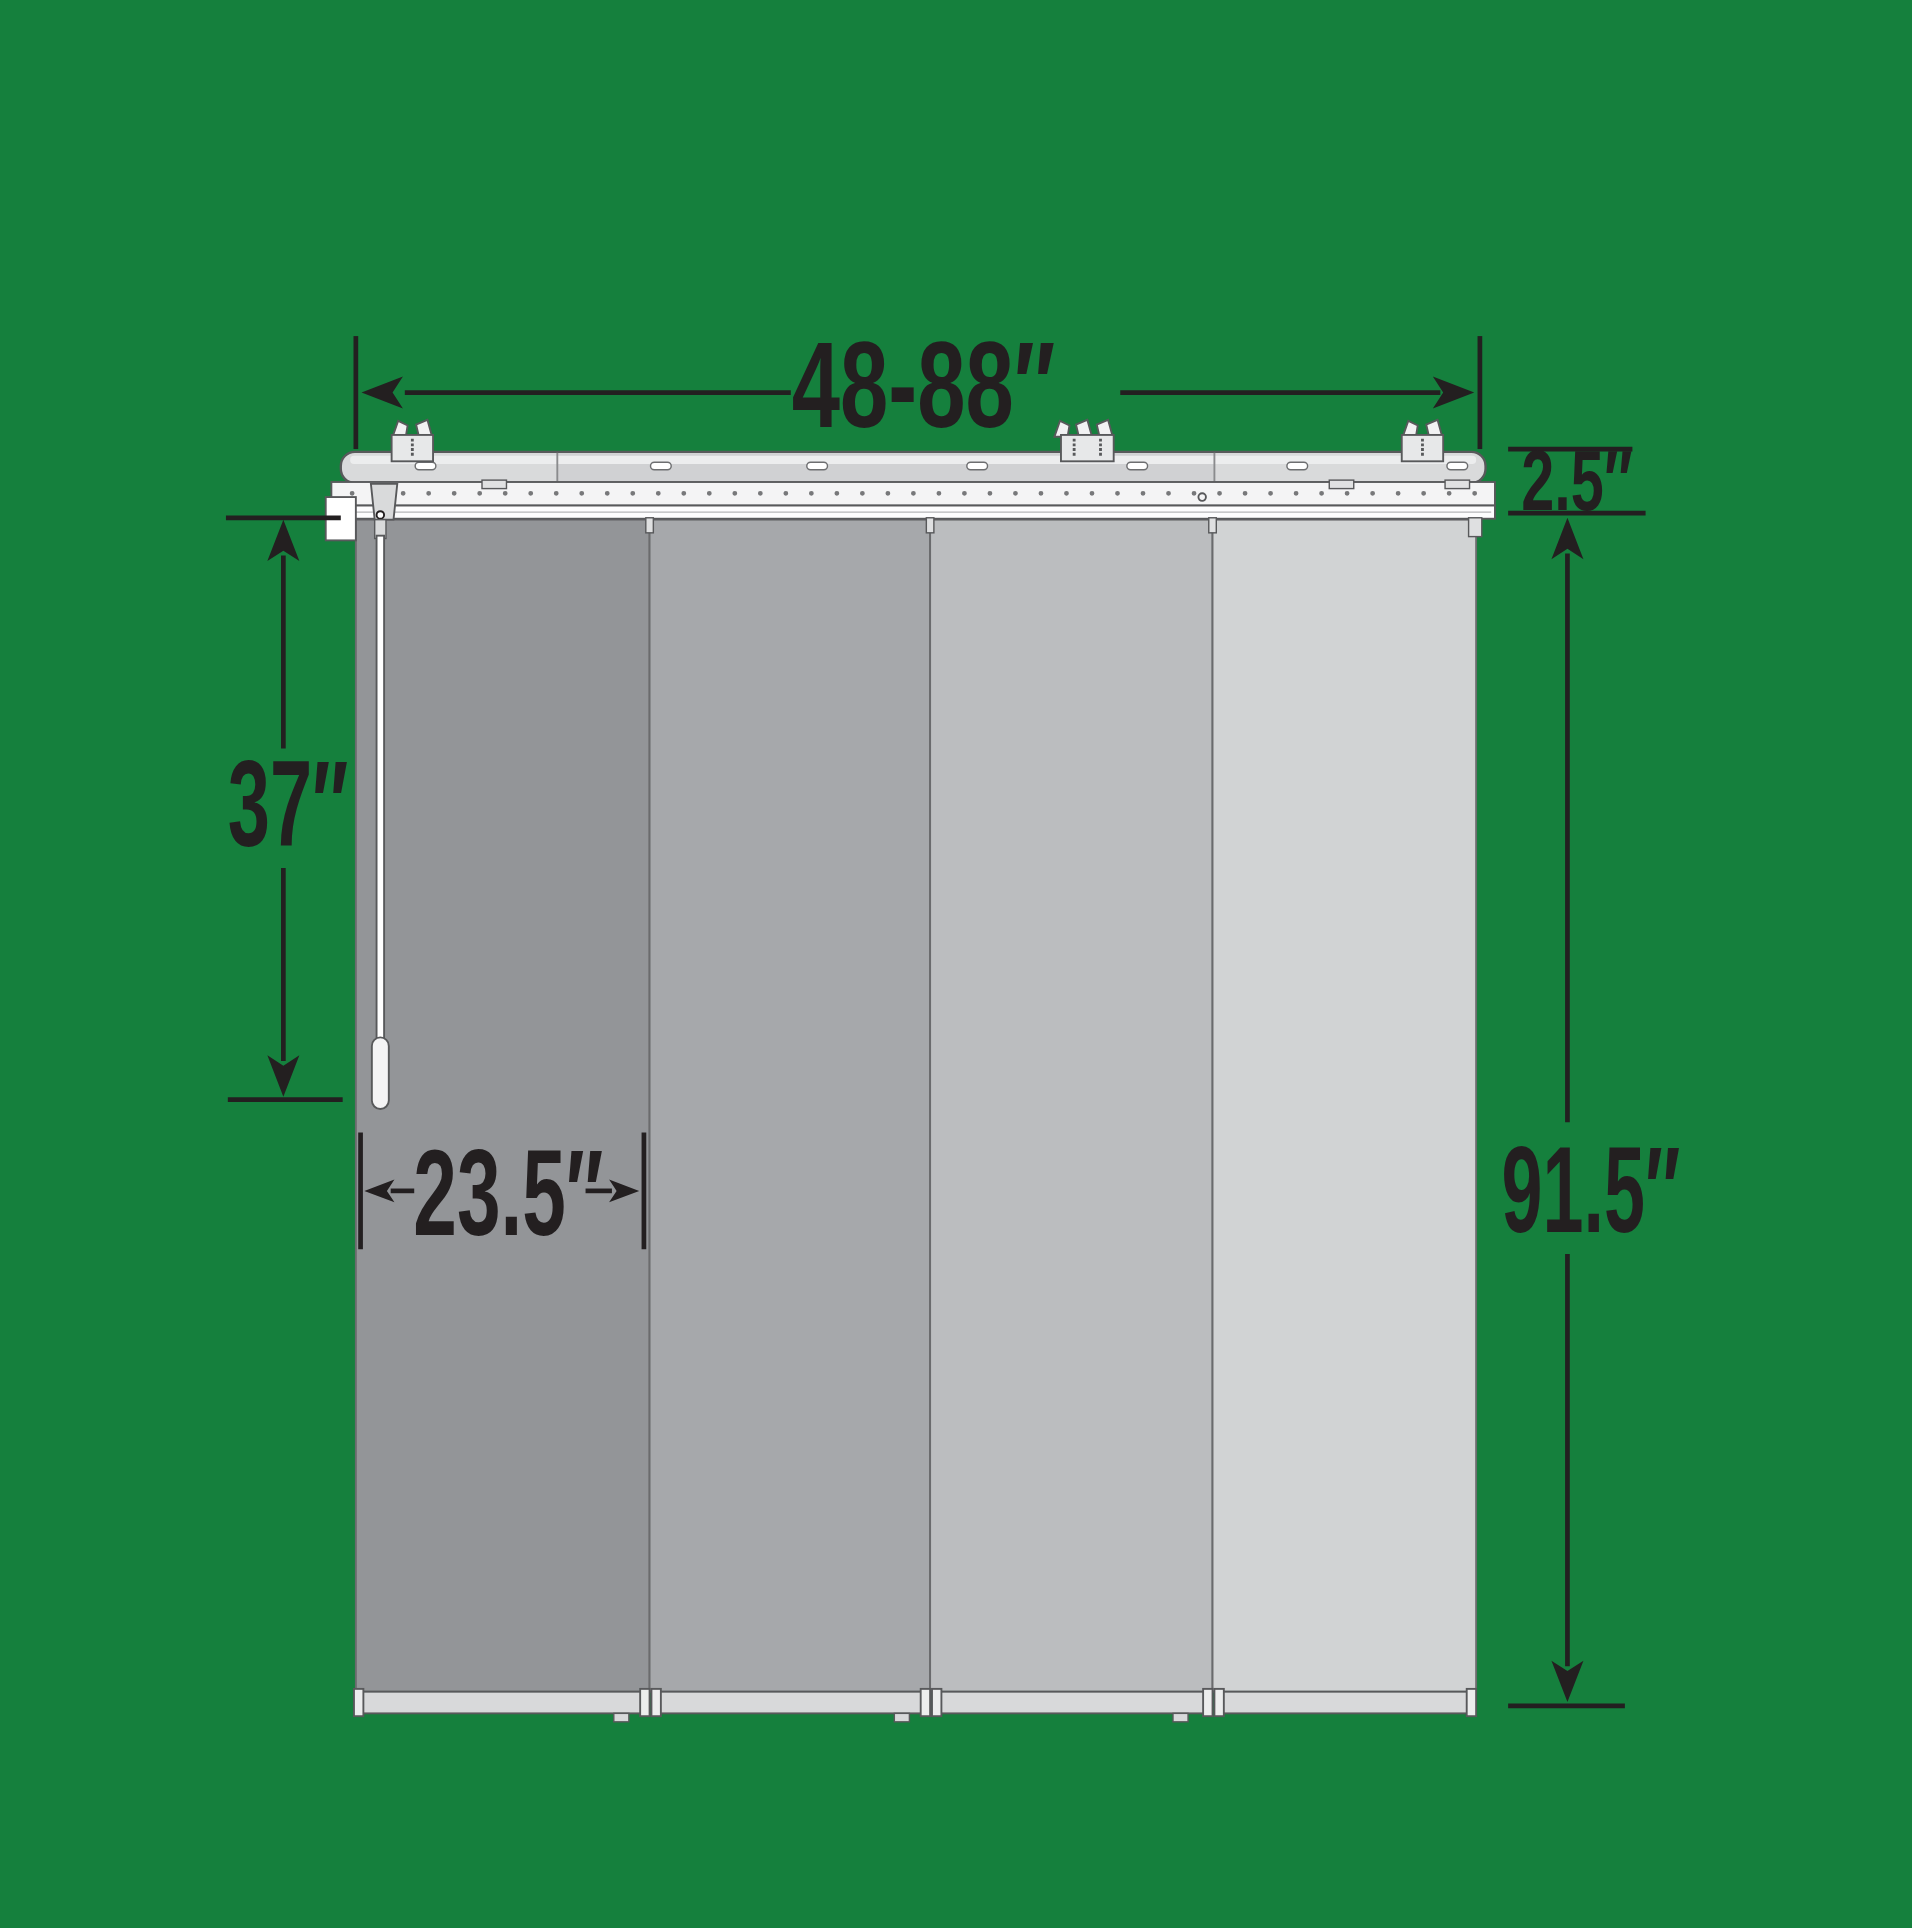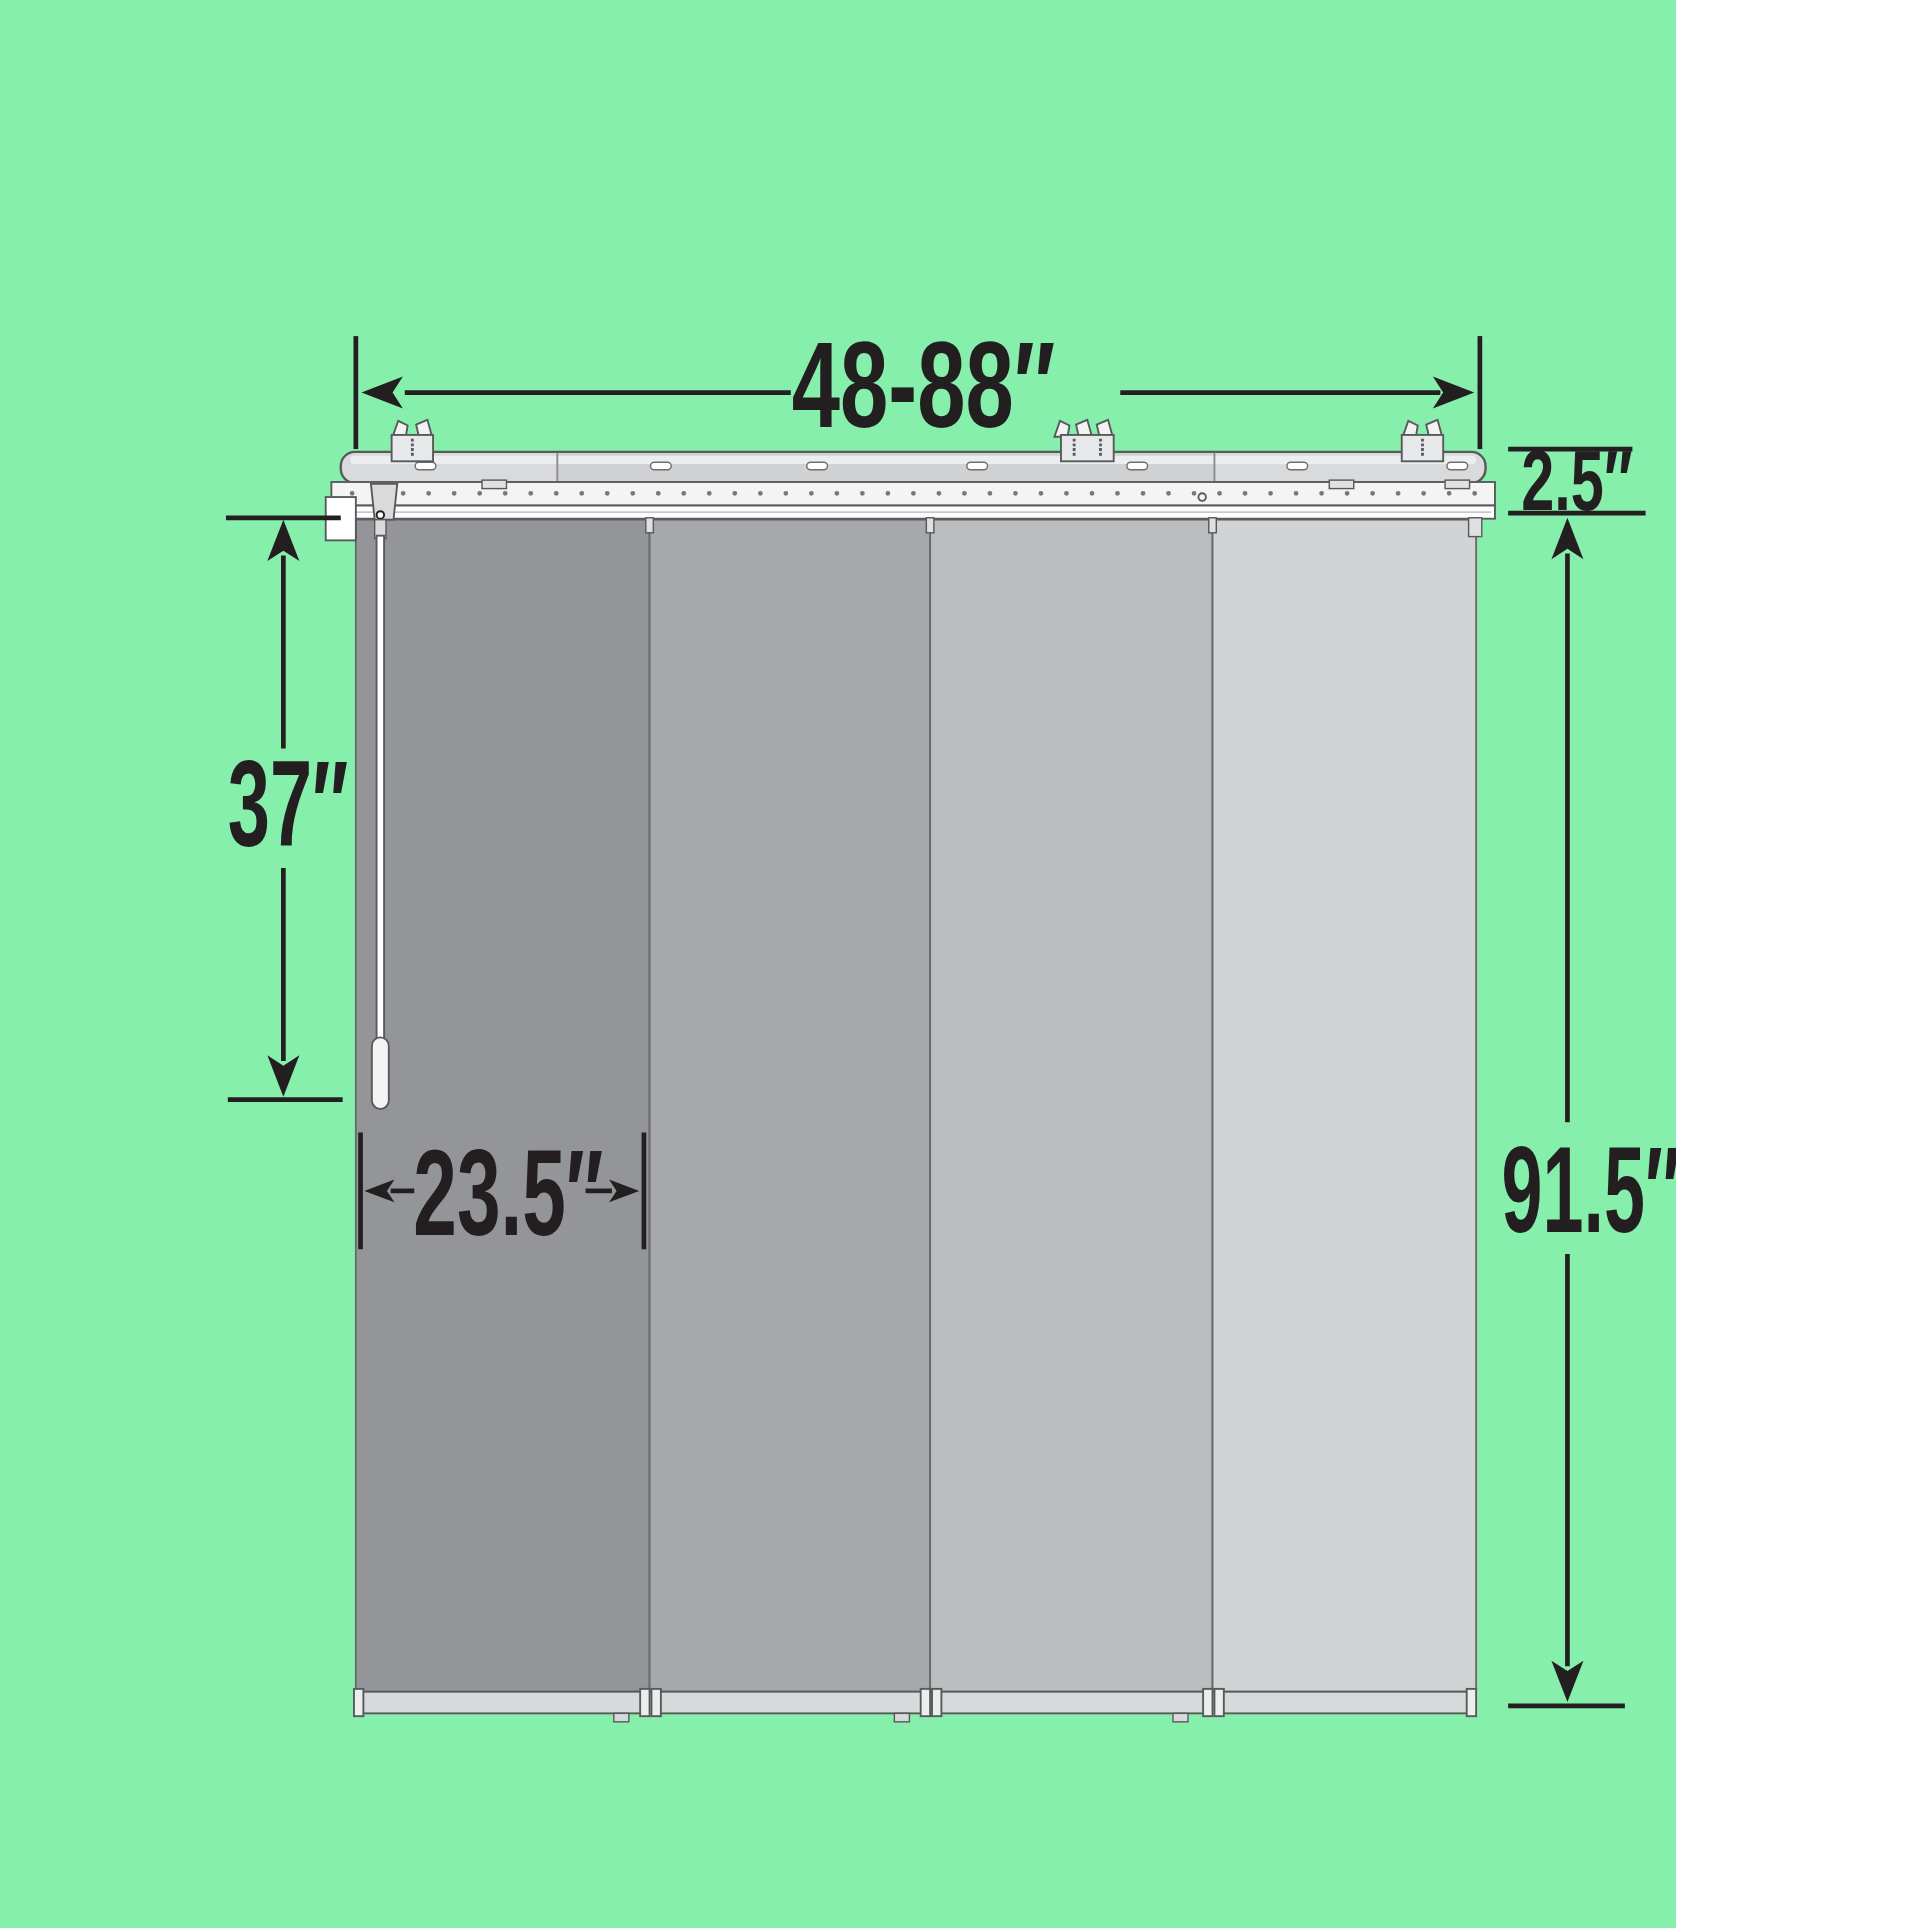--- a/index.html
+++ b/index.html
@@ -1,16 +1,16 @@
 <!DOCTYPE html>
 <html style="font-size:15px"><head>
 <meta charset="utf-8">
 <style>
   html,body{margin:0;padding:0;background:#fff;}
-  .stage{position:relative;width:1676px;height:1928px;background:#86efac;overflow:hidden;}
+  .stage{position:relative;width:1912px;height:1928px;background:#15803d;overflow:hidden;}
   svg{display:block;width:1928px;height:1928px;}
   text{font-family:"Liberation Sans","DejaVu Sans",sans-serif;font-weight:bold;fill:#231f20;}
 </style>
 </head>
 <body>
 
 <div class="stage">
 <svg viewBox="0 0 2048 2048" xmlns="http://www.w3.org/2000/svg">
 
   <g>

